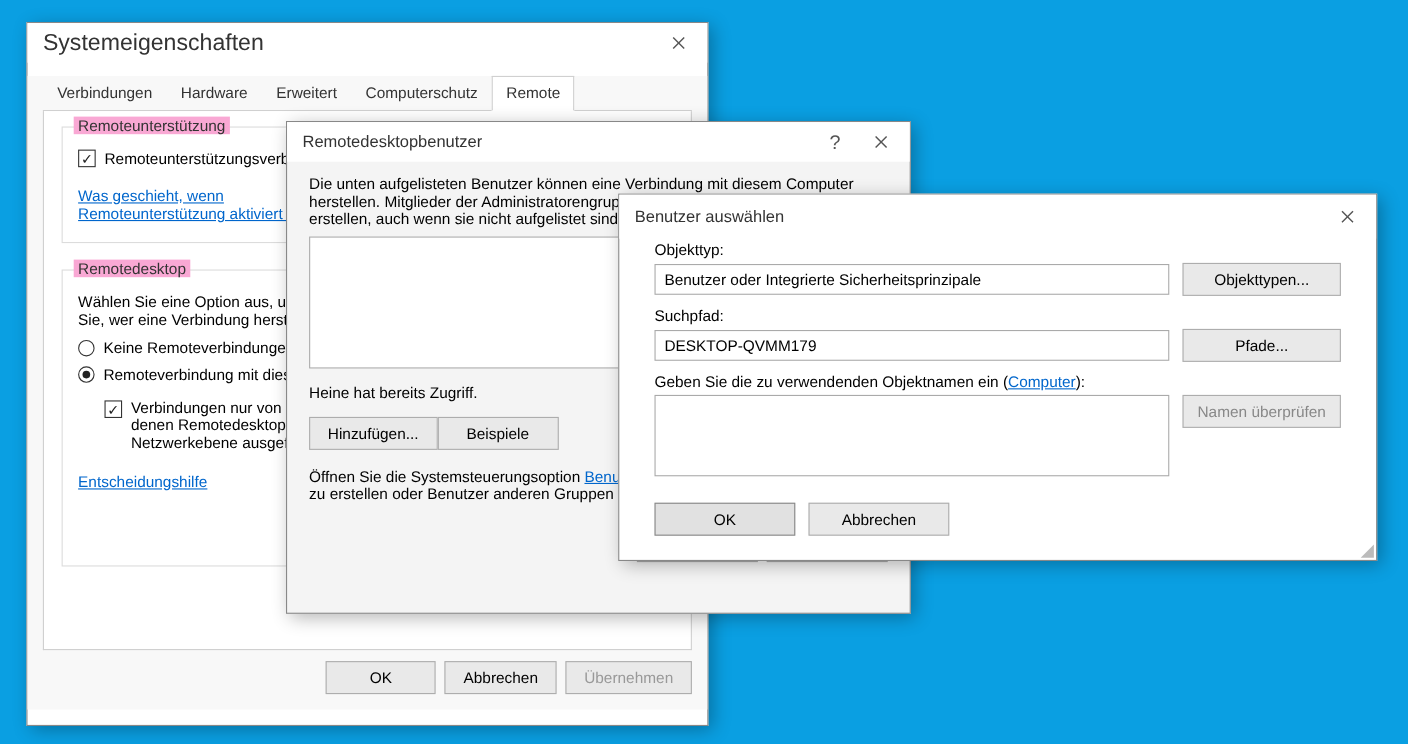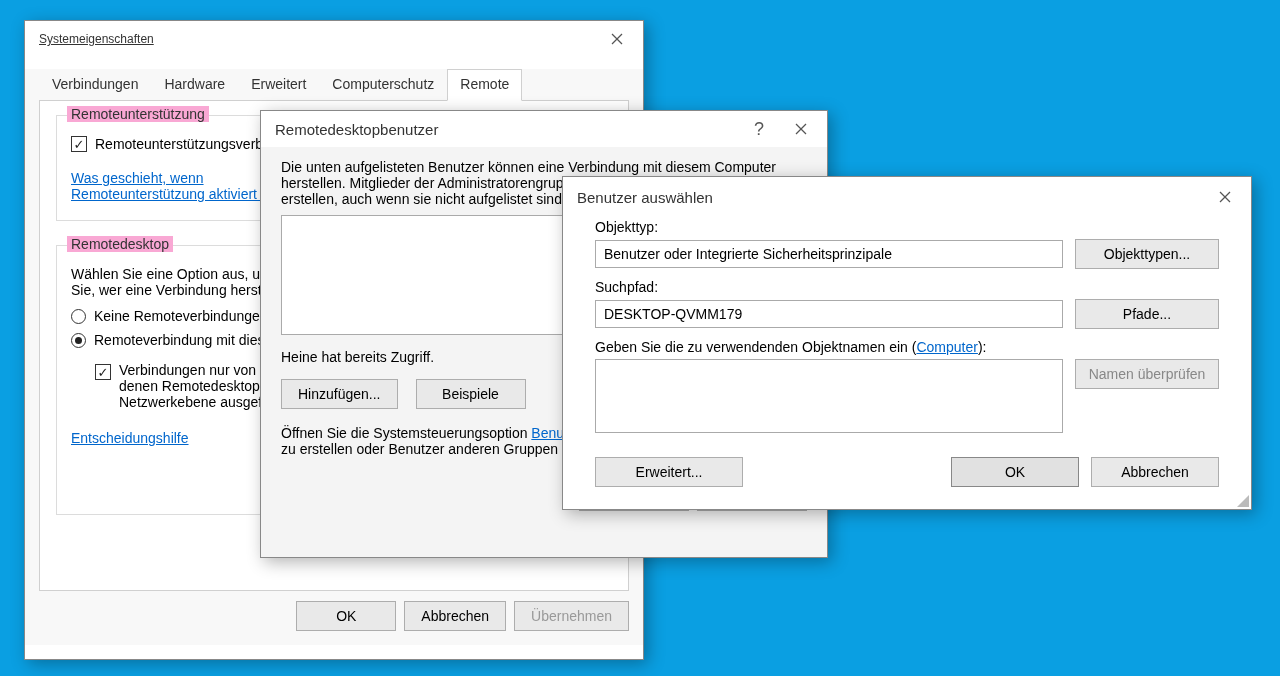--- a/index.html
+++ b/index.html
@@ -41,21 +41,21 @@
     cursor: pointer;
   }
   .titlebtn.help { width: 40px; font-size: 18px; }
   .titlebtn svg { width: 12px; height: 12px; stroke: #555; stroke-width: 1.3; }
   .client {
     background: #f8f8f8;
   }
 
   
   .sysprops { left: 24px; top: 20px; width: 620px; height: 640px; }
-  .sysprops .titlebar { font-size: 12px; text-decoration: underline; }
+  .sysprops .titlebar { font-size: 21px; }
   .tabs {
     display: flex;
     margin: 12px 14px 0;
     border-bottom: 1px solid #d0d0d0;
   }
   .tab {
     padding: 6px 12px 8px;
     border: 1px solid transparent;
     border-bottom: none;
     margin-bottom: -1px;
@@ -250,21 +250,21 @@
       <svg viewBox="0 0 12 12">
           <line x1="1" y1="1" x2="11" y2="11"></line>
           <line x1="11" y1="1" x2="1" y2="11"></line>
         </svg>
     </div>
   </div>
   <div class="body">
     <div>Die unten aufgelisteten Benutzer können eine Verbindung mit diesem Computer herstellen. Mitglieder der Administratorengruppe können eine Remoteverbindung erstellen, auch wenn sie nicht aufgelistet sind.</div>
     <div class="listbox"></div>
     <div class="hint">Heine hat bereits Zugriff.</div>
-    <div style="display:flex; gap:18px;align-items:flex-end;">
+    <div style="display:flex; align-items:flex-end;">
       <div class="btn" style="min-width:110px">Hinzufügen...</div>
       <div class="btn" style="min-width:110px">Beispiele</div>
     </div>
     <div class="cp">
       <span>Öffnen Sie die Systemsteuerungsoption </span><span class="link">Benutzerkonten</span><span>, um neue Benutzerkonten zu erstellen oder Benutzer anderen Gruppen hinzuzufügen.</span>
     </div>
   </div>
   <div class="btnrow">
     <div class="btn" style="min-width:110px">OK</div>
     <div class="btn" style="min-width:110px">Abbrechen</div>
@@ -303,21 +303,20 @@
       <span class="label">
         <span>Geben Sie die zu verwendenden Objektnamen ein (</span><span class="link">Computer</span><span>):</span>
       </span>
       <div class="line" style="align-items:flex-start;">
         <div class="textarea" contenteditable="true" style=""></div>
         <div class="sidebtn disabled">Namen überprüfen</div>
       </div>
     </div>
 
     <div class="bottomrow">
-      <div class="btn" style="min-width:148px">Erweitert...</div>
       <div class="okcancel">
         <div class="btn primary" style="min-width:128px">OK</div>
         <div class="btn" style="min-width:128px">Abbrechen</div>
       </div>
     </div>
   </div>
   <div class="resize-grip"></div>
 </div>
 
 </body></html>

